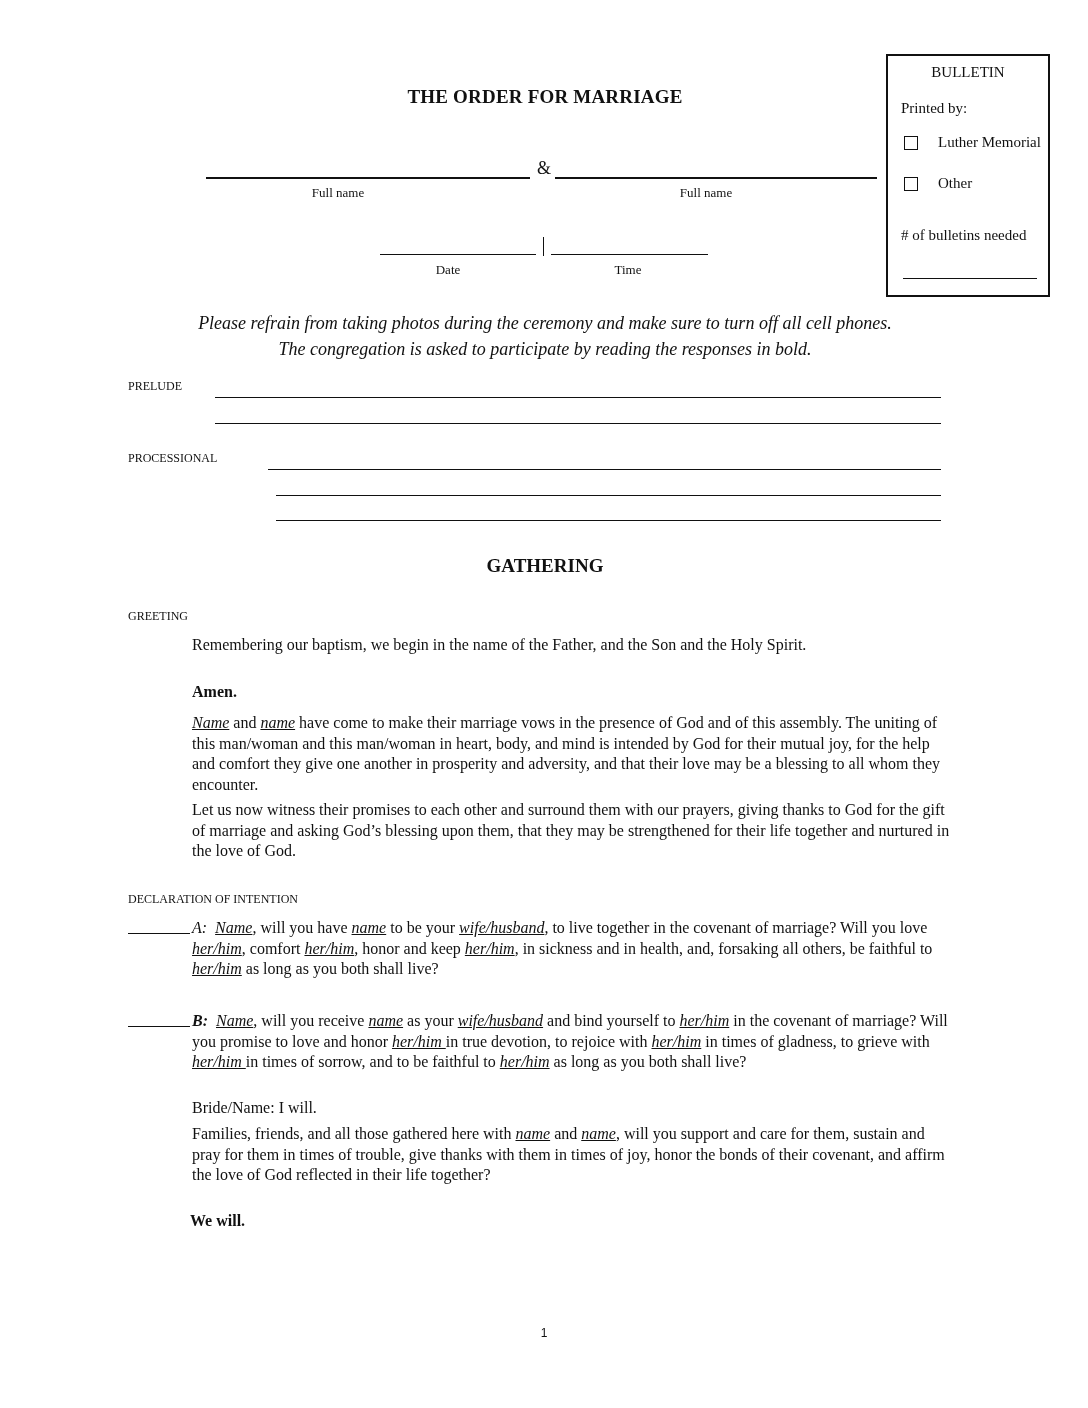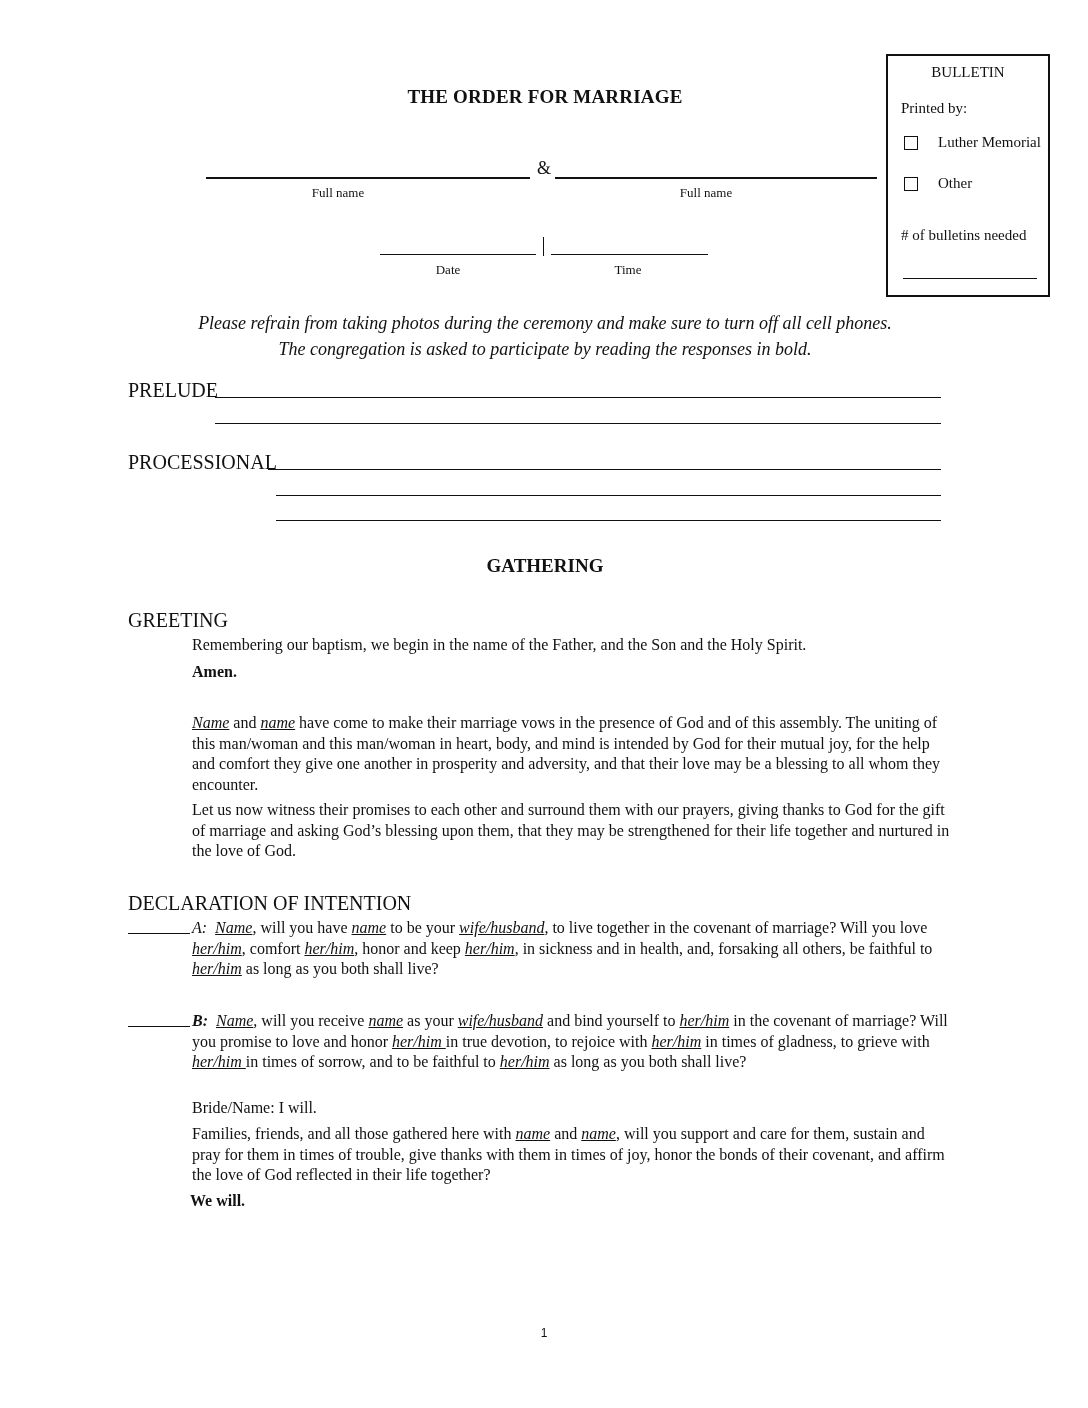--- a/index.html
+++ b/index.html
@@ -21,25 +21,25 @@
     .bulletin-box .b-printed { position: absolute; left: 13px; top: 44px; }
     .bulletin-box .b-check { position: absolute; left: 16px; display: flex; align-items: center; gap: 20px; }
     .bulletin-box .box { width: 14px; height: 14px; border: 1.3px solid #111; box-sizing: border-box; display: inline-block; }
     .bulletin-box .b-count { position: absolute; left: 13px; top: 171px; }
     .bulletin-box .b-line { position: absolute; left: 15px; width: 134px; top: 222px; border-bottom: 1px solid #111; }
     .name-line { border-bottom: 2px solid #111; top: 177px; }
     .small-label { font-size: 13px; text-align: center; }
     .amp { left: 537px; top: 158px; font-size: 18px; }
     .thin-line { border-bottom: 1px solid #111; }
     .italic-note { font-style: italic; font-size: 18px; text-align: center; left: 120px; width: 850px; }
-    .section-label { font-size: 20px; left: 128px; }
+    .section-label { font-size: 12px; left: 128px; }
     .heading { font-size: 19px; font-weight: bold; text-align: center; left: 300px; width: 490px; }
     .para { left: 192px; width: 760px; font-size: 16px; line-height: 20.5px; }
     .para u.ph { font-style: italic; }
-    .bold { font-weight: bold; }
+    .bold { font-weight: bold; margin-top: 20px; }
     .blank-short { left: 128px; width: 62px; border-bottom: 1px solid #111; }
     .page-num { left: 0; width: 1088px; top: 1326px; text-align: center; font-family: "Liberation Sans", sans-serif; font-size: 12px; }
     u.ph { text-decoration: underline; font-style: italic; }
   </style>
 </head>
 <body>
 
 <div class="abs title">THE ORDER FOR MARRIAGE</div>
 
 <div class="abs bulletin-box">

